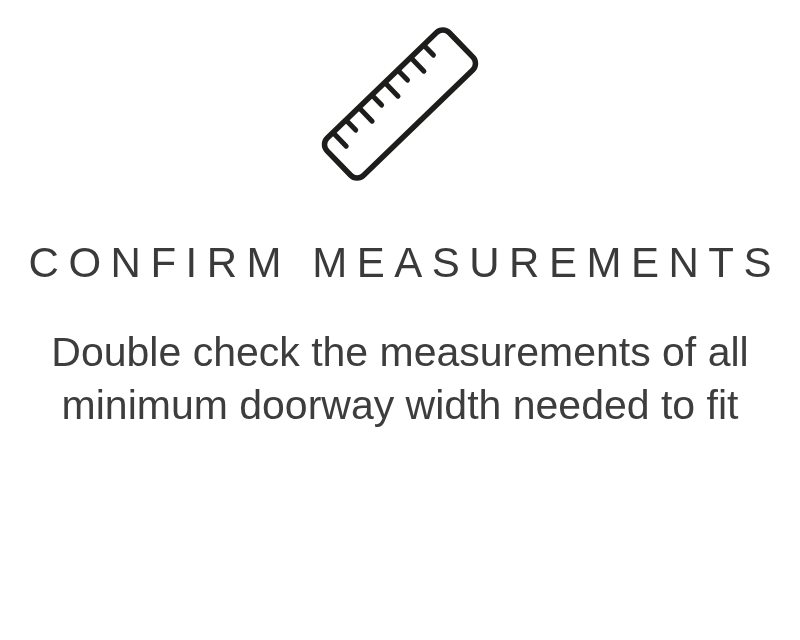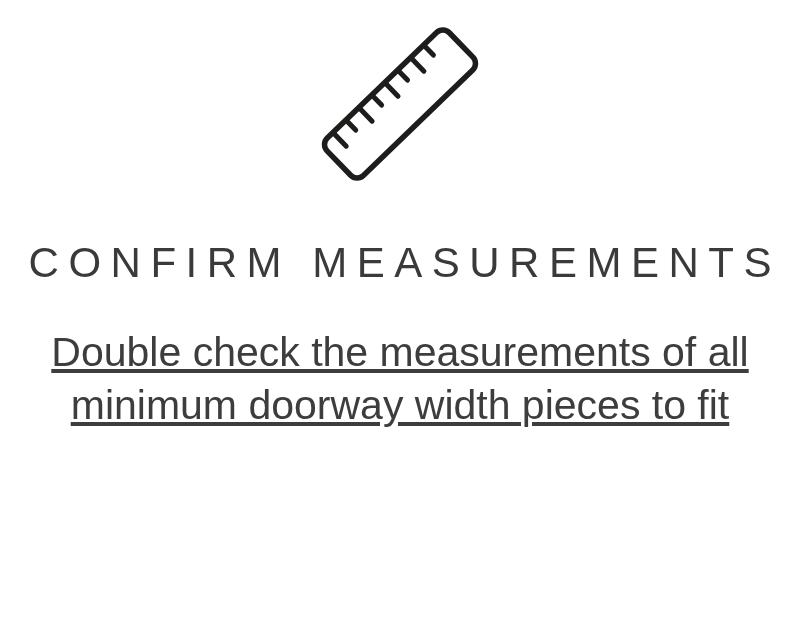--- a/index.html
+++ b/index.html
@@ -37,21 +37,20 @@
     text-align: center;
     white-space: nowrap;
     text-indent: 9.5px; 
   }
   .body-text {
     margin-top: 42px;
     color: #3d3d3d;
     font-size: 41px;
     line-height: 53px;
     text-align: center;
-    text-decoration: underline;
   }
   .body-text .line { white-space: nowrap; }
 </style>
 </head>
 <body>
 
 <div class="card">
 
   <div class="icon-wrap">
     <svg width="200" height="200" viewBox="0 0 200 200" aria-hidden="true">
@@ -66,16 +65,16 @@
         <line x1="140" y1="76" x2="140" y2="93" stroke-width="5"></line>
         <line x1="158" y1="76" x2="158" y2="88" stroke-width="5"></line>
       </g>
     </svg>
   </div>
 
   <h1 class="title">CONFIRM MEASUREMENTS</h1>
 
   <div class="body-text">
     <div class="line">Double check the measurements of all</div>
-    <div class="line">minimum doorway width pieces to fit</div>
+    <div class="line">minimum doorway width needed to fit</div>
   </div>
 
 </div>
 
 </body></html>

